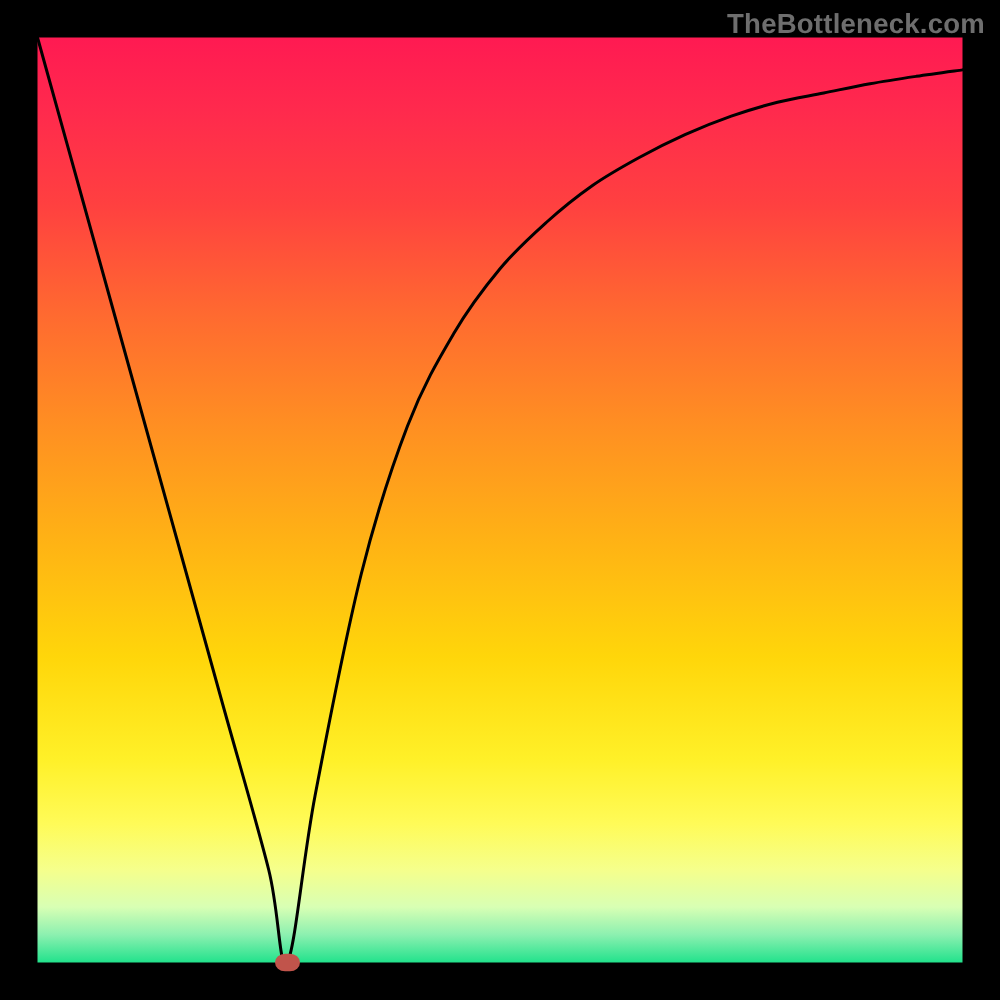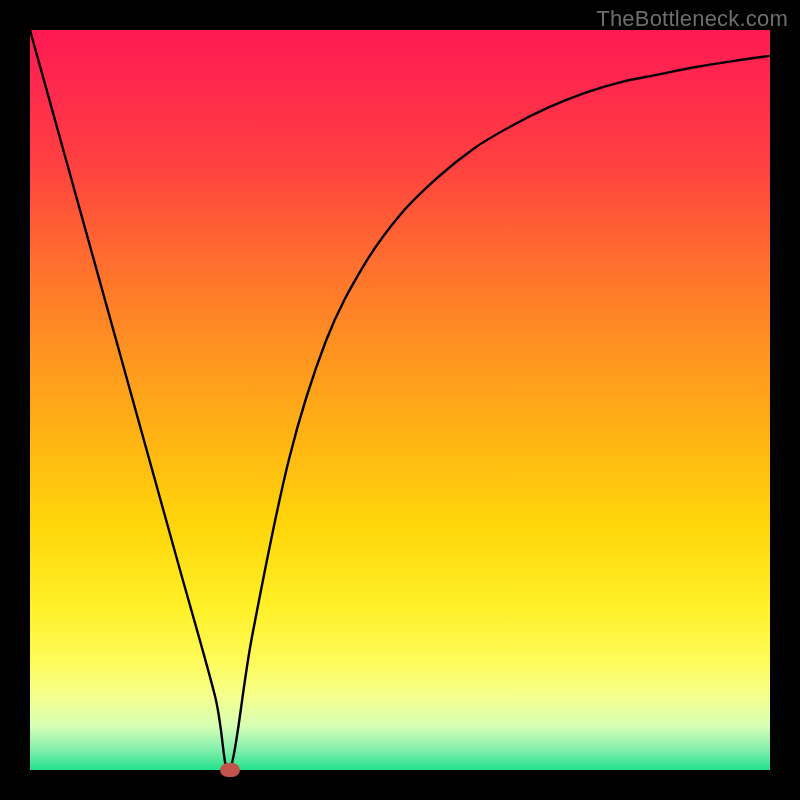--- a/index.html
+++ b/index.html
@@ -39,21 +39,21 @@
       #8cf0b0 97%,
       #22e28c 100%
     );
   }
   .watermark {
     position: absolute;
     top: 6px;
     right: 12px;
     color: #6e6e6e;
     font-size: 22px;
-    font-weight: 400;
+    font-weight: 700;
     letter-spacing: 0.2px;
   }
   svg.curve {
     position: absolute;
     left: 0;
     top: 0;
     width: 740px;
     height: 740px;
     overflow: visible;
   }

